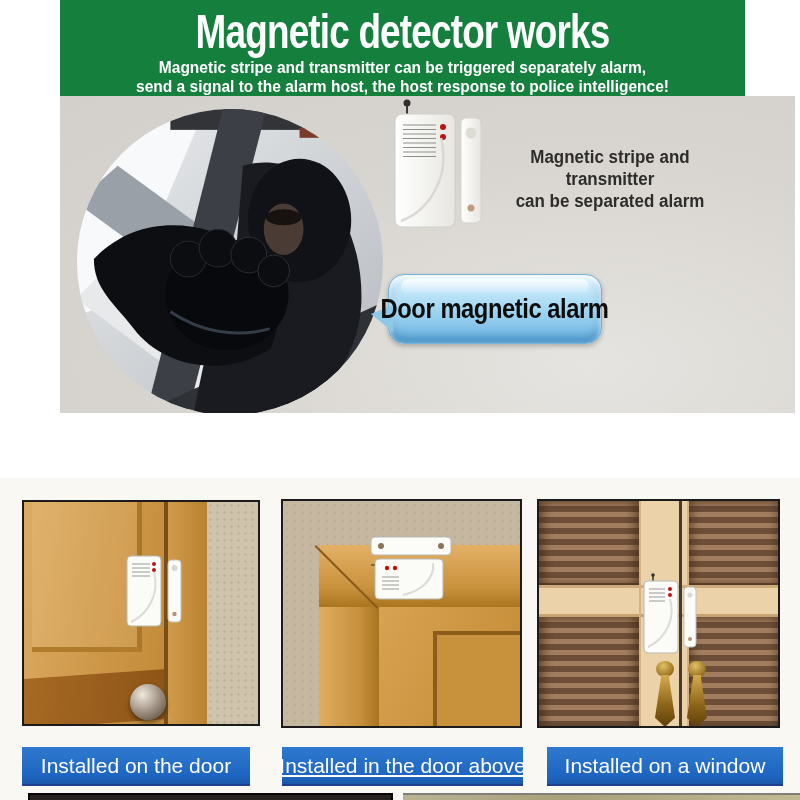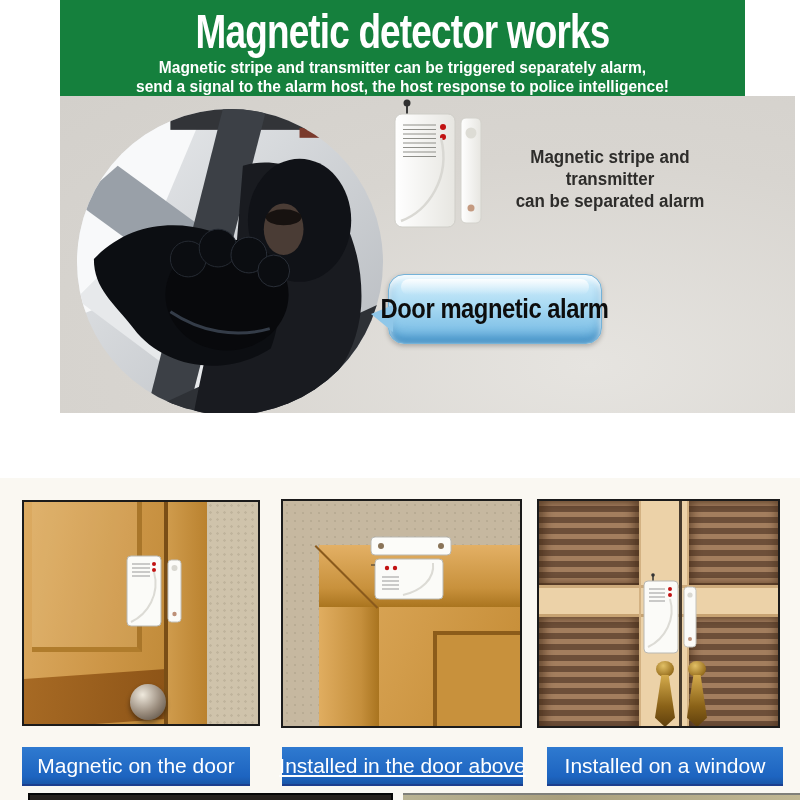--- a/index.html
+++ b/index.html
@@ -276,20 +276,20 @@
       <div class="abs handle h-left">
         <span class="rosette"></span>
         <span class="grip"></span>
       </div>
       <div class="abs handle h-right">
         <span class="rosette"></span>
         <span class="grip"></span>
       </div>
     </div>
 
-    <div class="caption c1">Magnetic on the door</div>
+    <div class="caption c1">Installed on the door</div>
     <div class="caption c2">Installed in the door above</div>
     <div class="caption c3">Installed on a window</div>
 
     <div class="cut-left"></div>
     <div class="cut-right"></div>
   </section>
 </div>
 
 </body></html>

